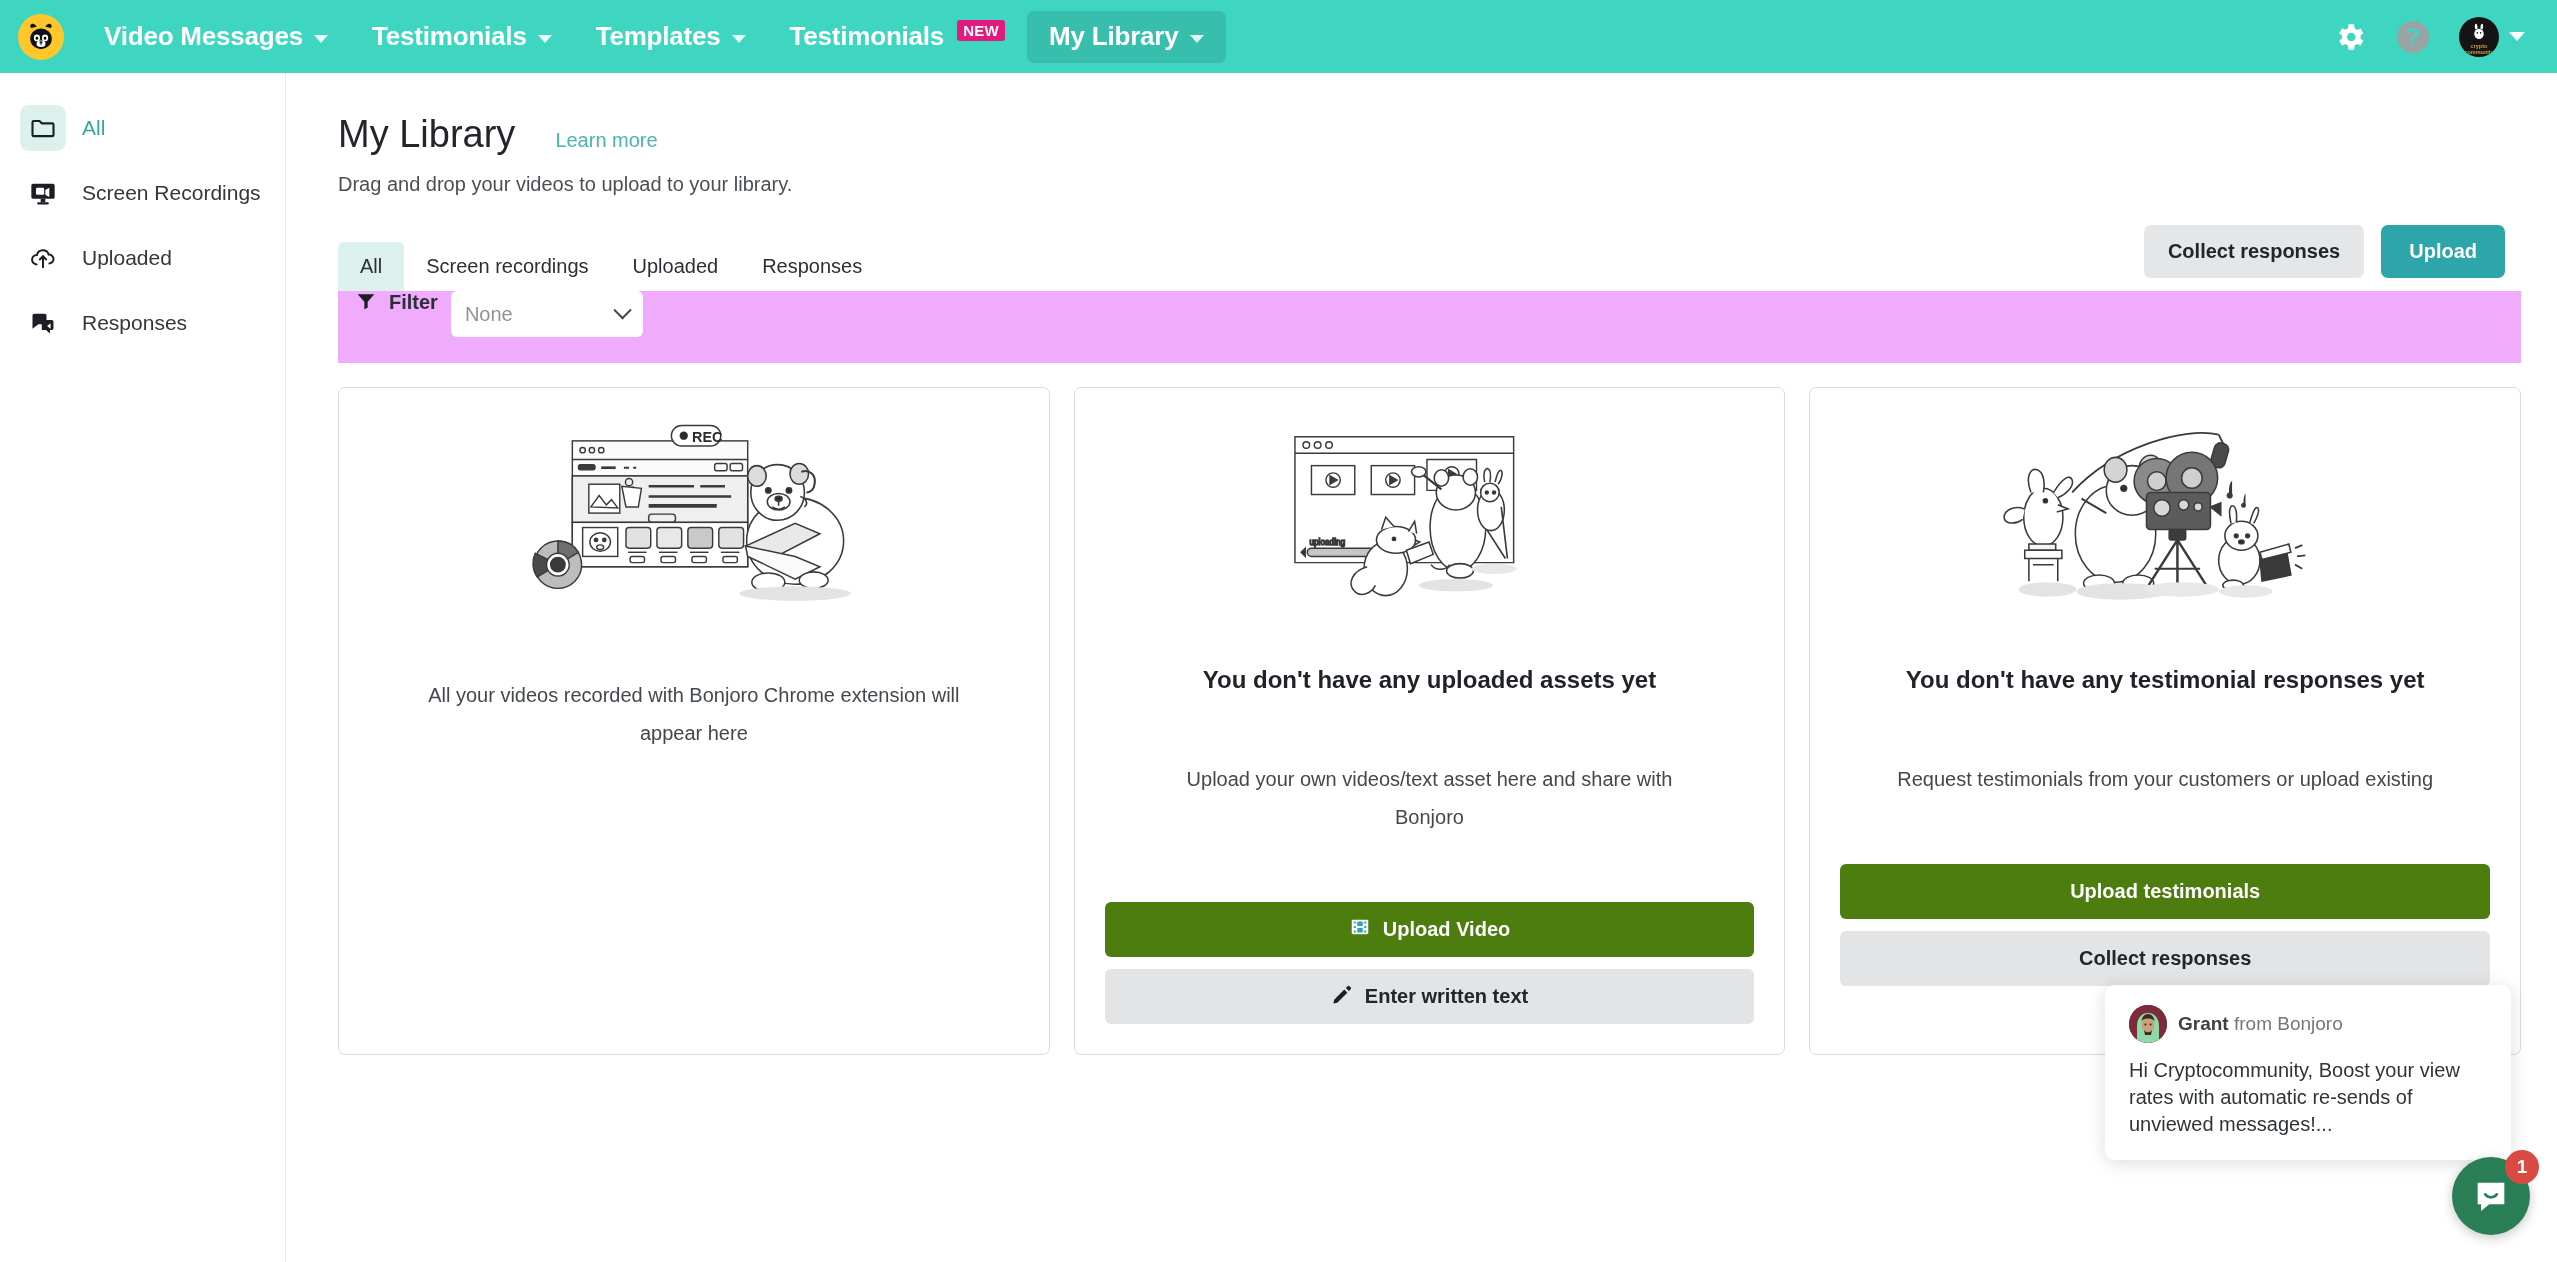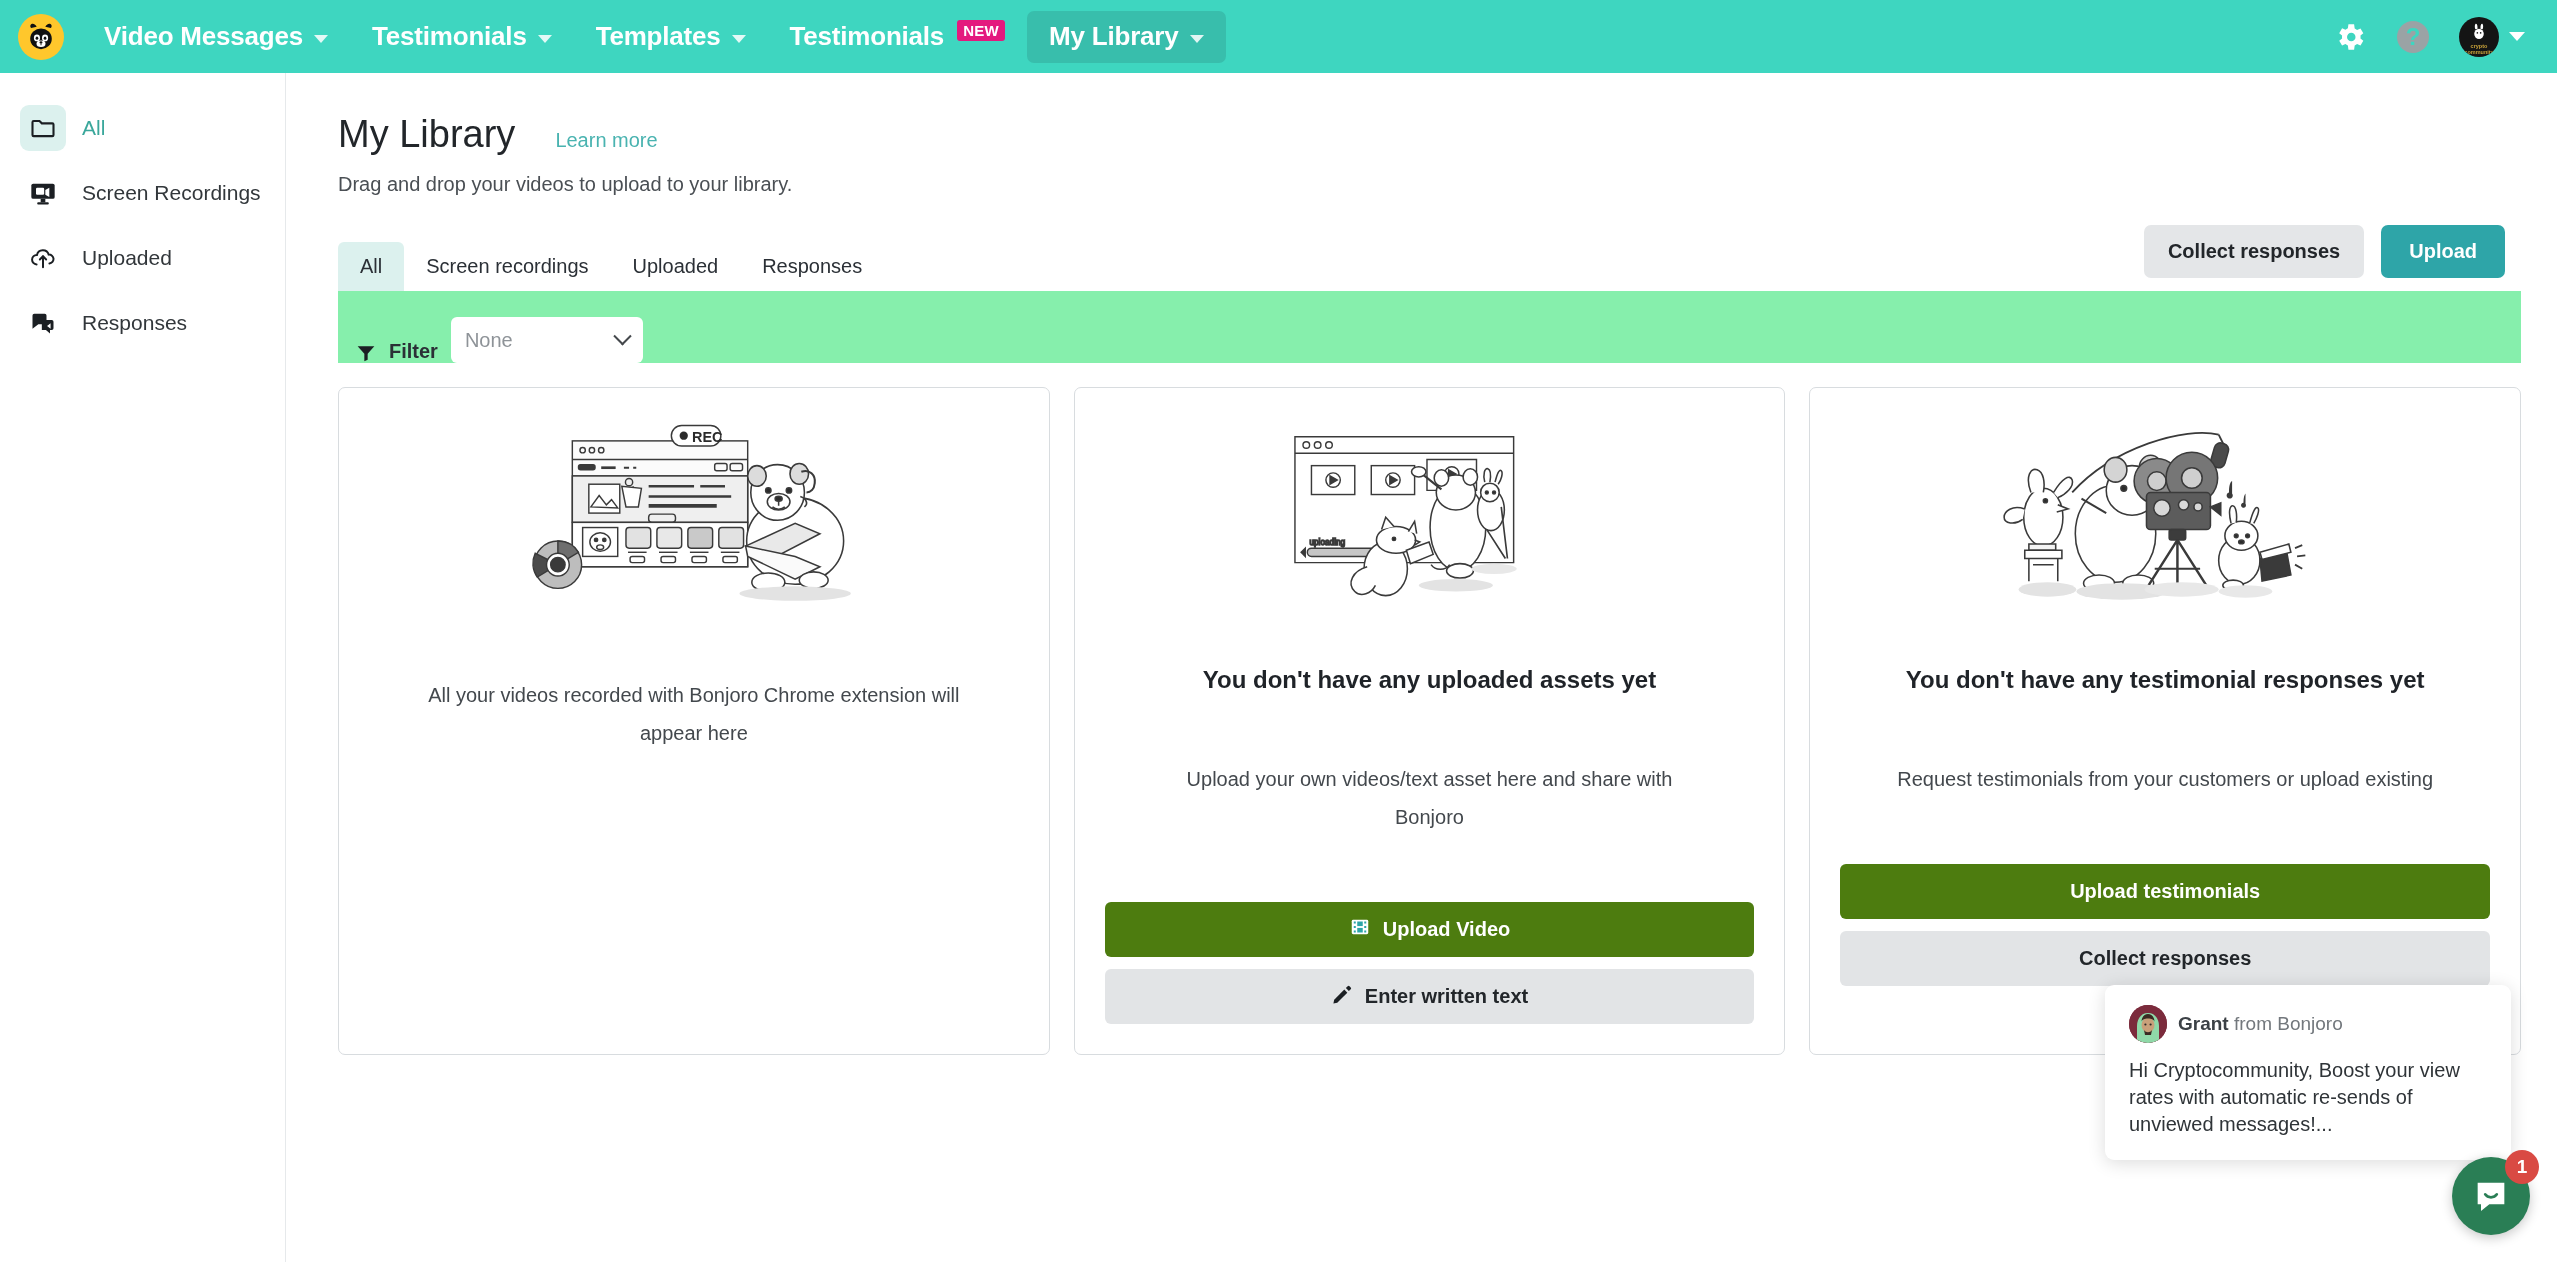--- a/index.html
+++ b/index.html
@@ -110,22 +110,22 @@
   .btn-teal { background: #2EA5A8; color: #ffffff; font-size: 20px; padding: 15px 28px; font-weight: bold; }
 
   .tabs { display: flex; align-items: flex-end; margin: 46px 0 0 52px; gap: 0; }
   .tab {
     font-size: 20px; color: #2B3036; padding: 13px 22px; cursor: pointer;
     border-radius: 6px 6px 0 0; white-space: nowrap;
   }
   .tab.active { background: #DCF1EE; }
 
   .filterbar {
-    margin-left: 52px; margin-right: 36px; background: #86efac;
-    height: 72px; display: flex; align-items: flex-end; padding-left: 18px; gap: 13px;
+    margin-left: 52px; margin-right: 36px; background: #f0abfc;
+    height: 72px; display: flex; align-items: flex-start; padding-left: 18px; gap: 13px;
   }
   .funnel svg { width: 20px; height: 20px; display: block; }
   .filter-label { font-size: 20px; color: #2B3036; font-weight: bold; }
   .filter-select {
     width: 192px; height: 46px; background: #ffffff; border-radius: 6px;
     display: flex; align-items: center; padding: 12px 14px; cursor: pointer;
   }
   .filter-value { font-size: 20px; color: #8E9398; }
   .chev {
     margin-left: auto; width: 13px; height: 13px;

